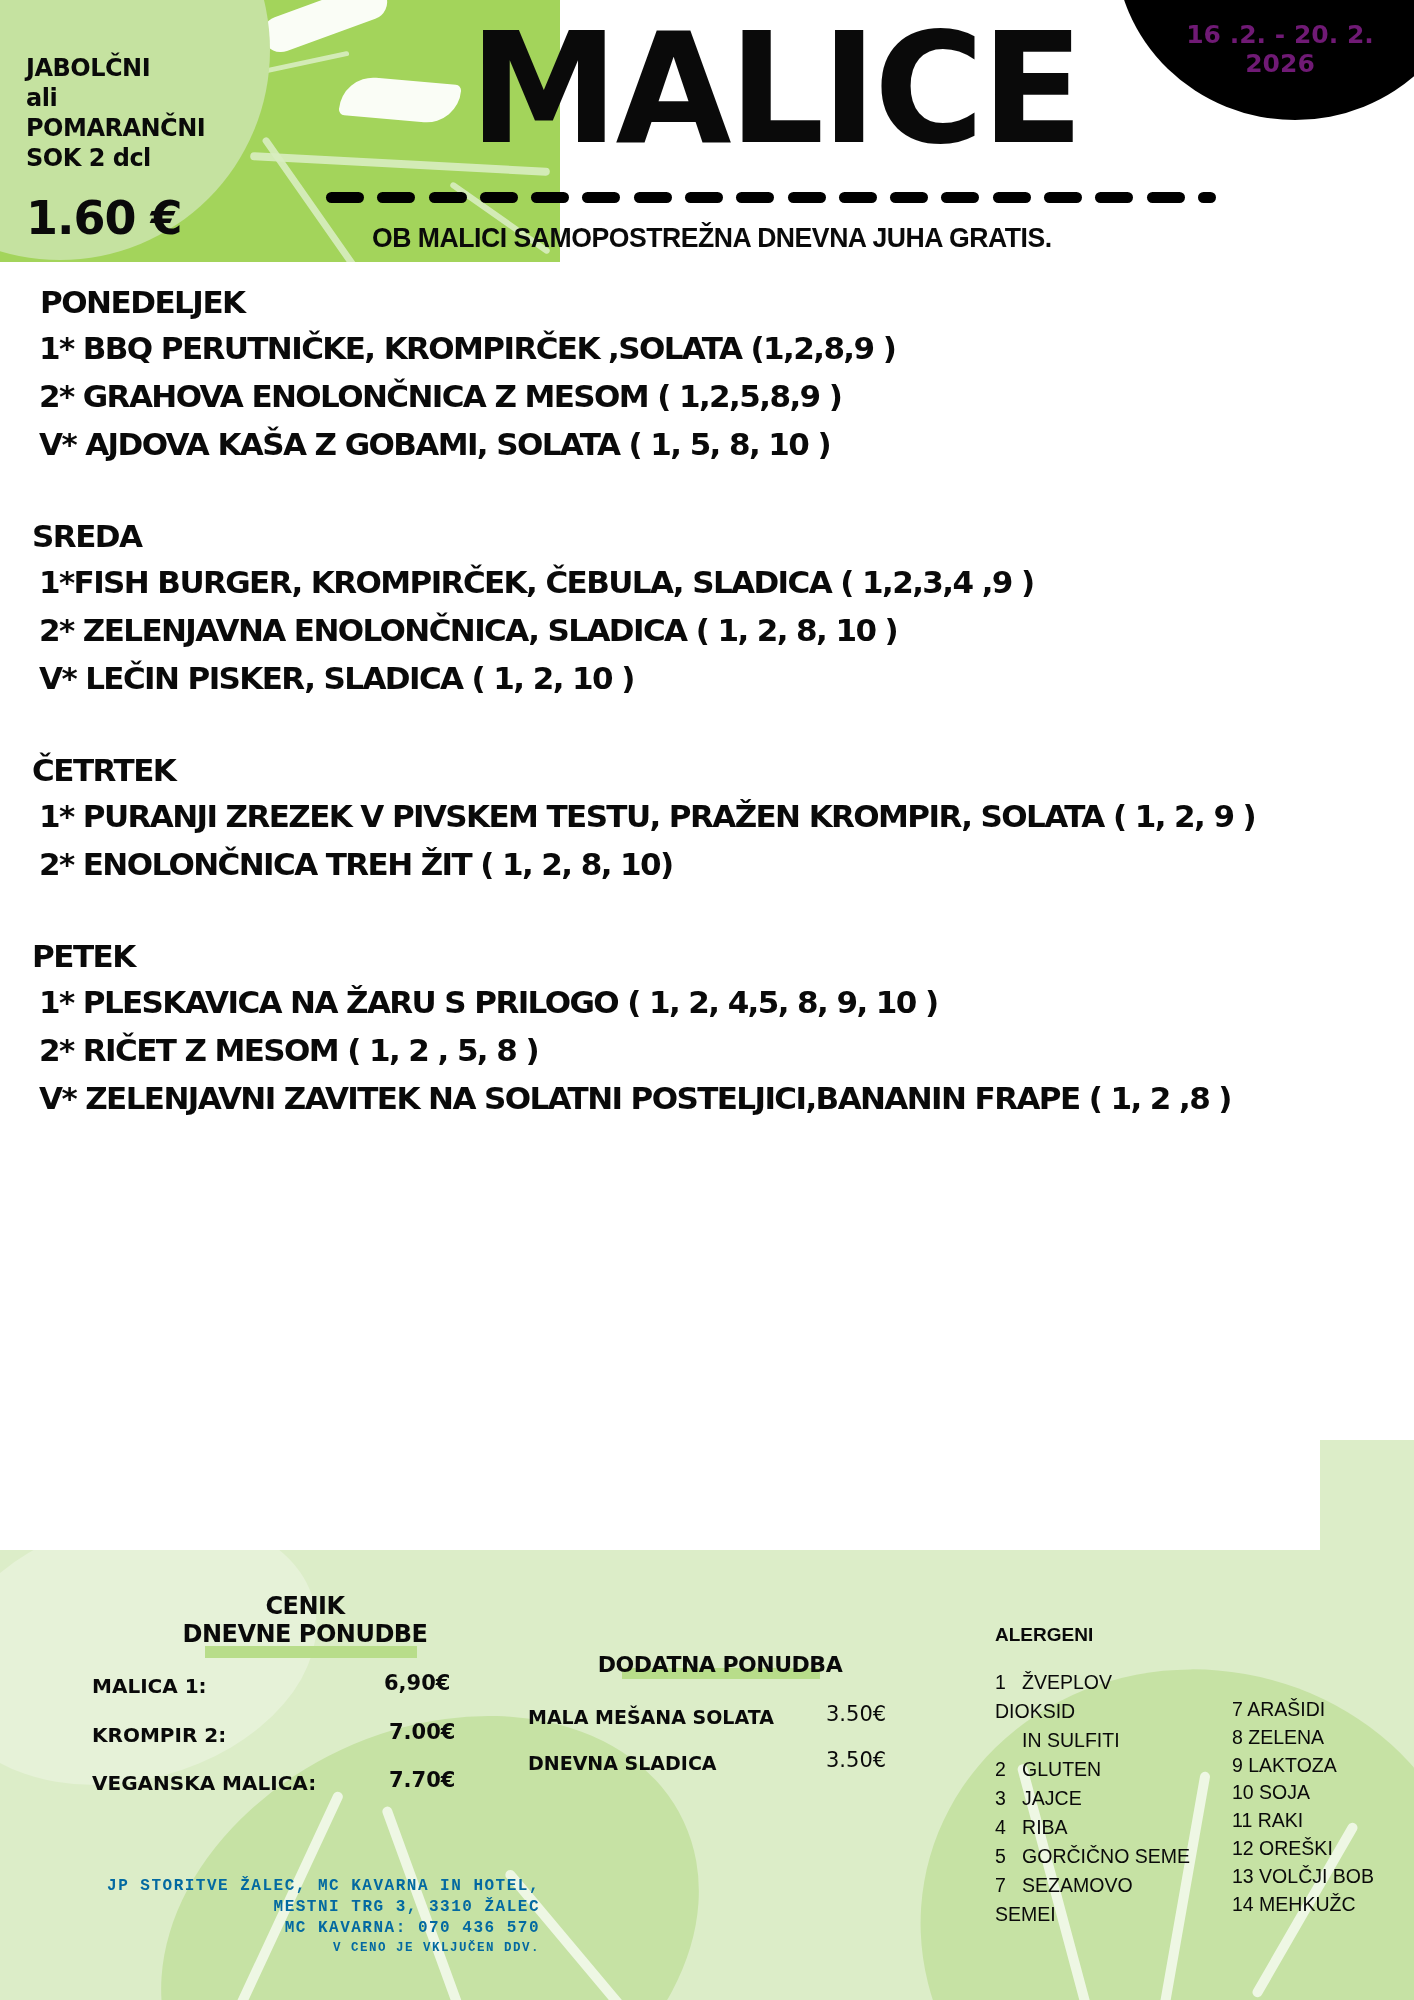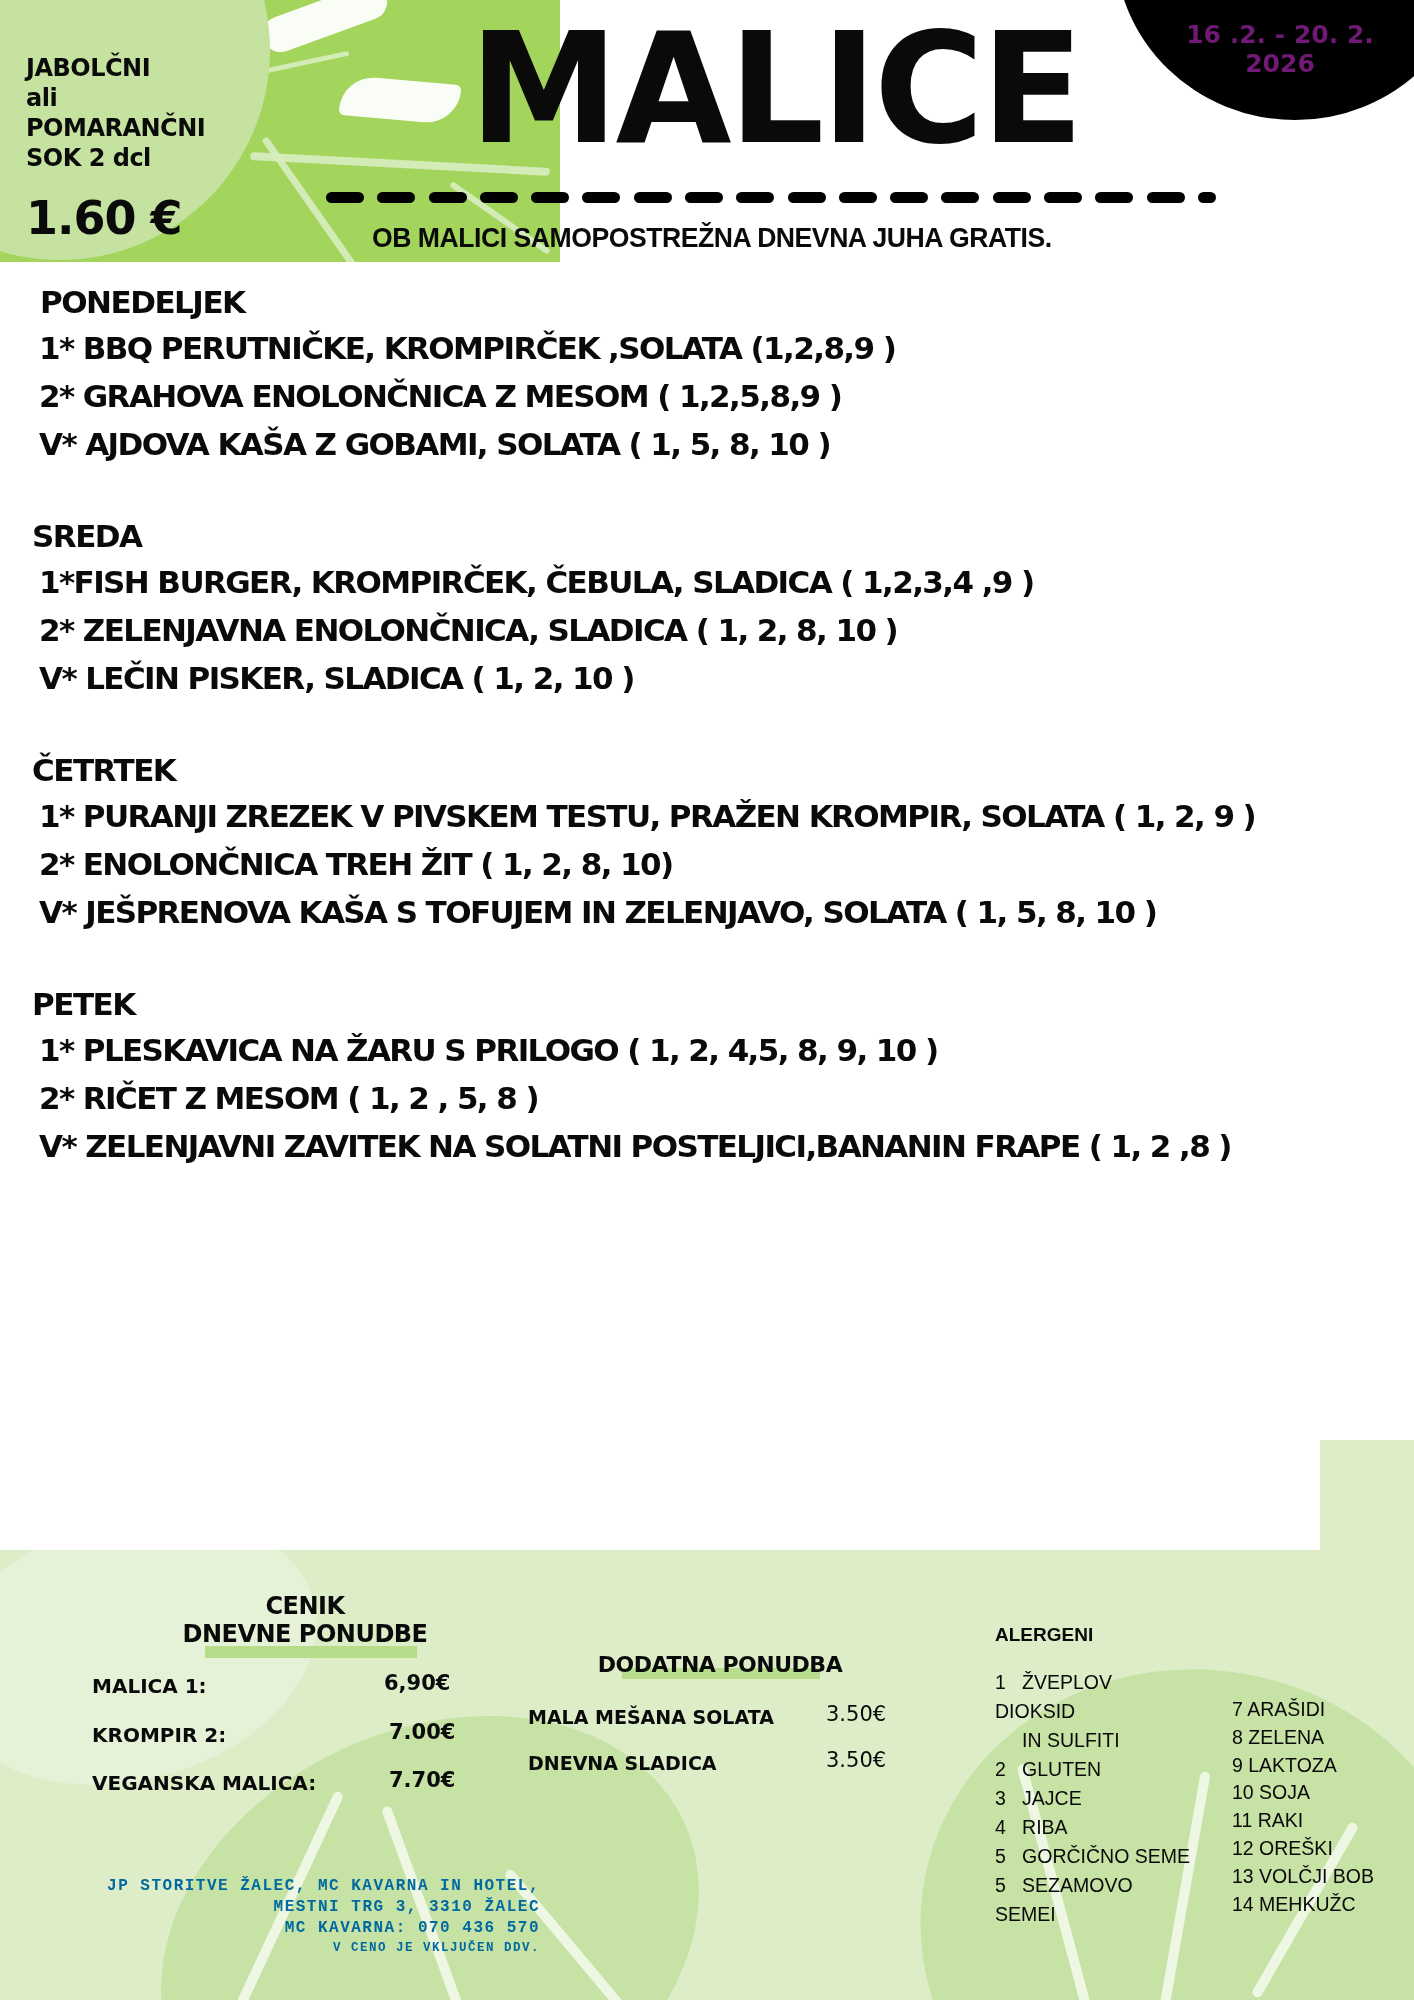--- a/index.html
+++ b/index.html
@@ -124,21 +124,20 @@
   <div class="day">
     <div class="day-name">SREDA</div>
     <div class="dish">1*FISH BURGER, KROMPIRČEK, ČEBULA, SLADICA  ( 1,2,3,4 ,9 )</div>
     <div class="dish">2* ZELENJAVNA ENOLONČNICA, SLADICA ( 1, 2, 8, 10 )</div>
     <div class="dish">V* LEČIN PISKER, SLADICA ( 1, 2, 10  )</div>
   </div>
   <div class="day">
     <div class="day-name">ČETRTEK</div>
     <div class="dish">1* PURANJI ZREZEK V PIVSKEM TESTU, PRAŽEN KROMPIR, SOLATA ( 1, 2, 9 )</div>
     <div class="dish">2* ENOLONČNICA TREH ŽIT  ( 1, 2, 8, 10)</div>
-    <div class="dish">V* JEŠPRENOVA KAŠA S TOFUJEM IN ZELENJAVO, SOLATA ( 1, 5, 8, 10 )</div>
   </div>
   <div class="day">
     <div class="day-name">PETEK</div>
     <div class="dish">1* PLESKAVICA NA ŽARU S PRILOGO  ( 1, 2, 4,5, 8, 9, 10 )</div>
     <div class="dish">2* RIČET Z MESOM ( 1, 2 , 5, 8 )</div>
     <div class="dish">V* ZELENJAVNI ZAVITEK  NA SOLATNI POSTELJICI,BANANIN FRAPE ( 1, 2 ,8 )</div>
   </div>
 </div>
 
 <div class="abs right-panel"></div>
@@ -191,21 +190,21 @@
 
 <div class="abs alerg-title">ALERGENI</div>
 <div class="abs alerg-col1">
   <div class="alerg-item">1   ŽVEPLOV</div>
   <div class="alerg-item">DIOKSID</div>
   <div class="alerg-item">     IN SULFITI</div>
   <div class="alerg-item">2   GLUTEN</div>
   <div class="alerg-item">3   JAJCE</div>
   <div class="alerg-item">4   RIBA</div>
   <div class="alerg-item">5   GORČIČNO SEME</div>
-  <div class="alerg-item">5   SEZAMOVO</div>
+  <div class="alerg-item">7   SEZAMOVO</div>
   <div class="alerg-item">SEMEI</div>
 </div>
 <div class="abs alerg-col2">
   <div class="alerg-item">7 ARAŠIDI</div>
   <div class="alerg-item">8 ZELENA</div>
   <div class="alerg-item">9 LAKTOZA</div>
   <div class="alerg-item">10 SOJA</div>
   <div class="alerg-item">11 RAKI</div>
   <div class="alerg-item">12 OREŠKI</div>
   <div class="alerg-item">13 VOLČJI BOB</div>

